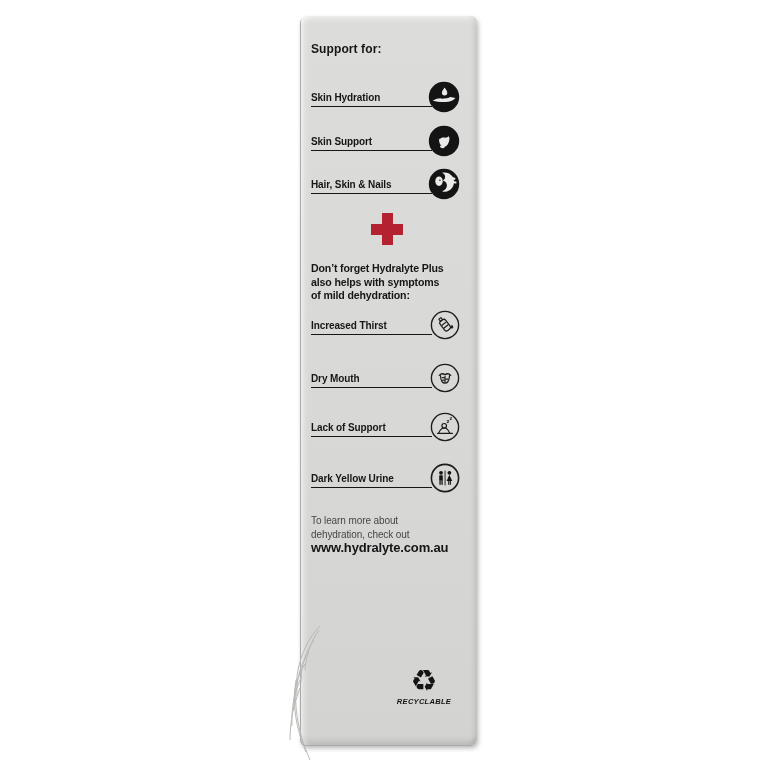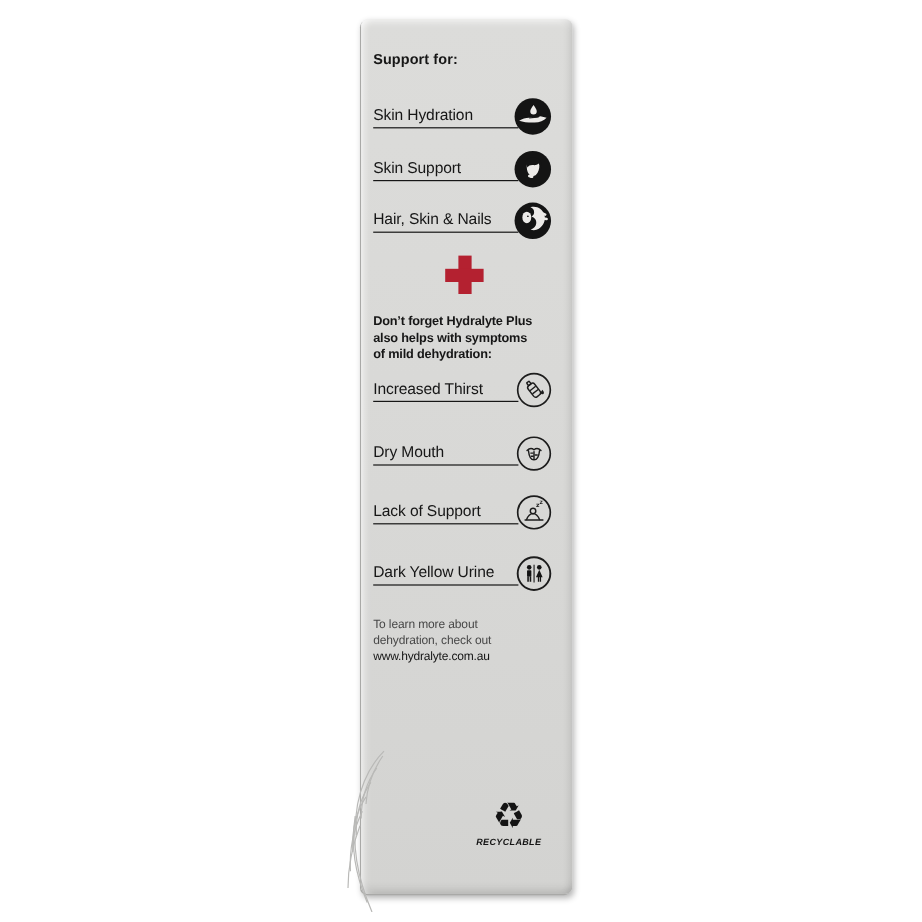--- a/index.html
+++ b/index.html
@@ -10,30 +10,30 @@
          border-radius:6px;
          box-shadow:-1px 1px 0 #a9a9a7, 1px 3px 5px rgba(0,0,0,.30),
                     inset 5px 0 7px -4px rgba(255,255,255,.95),
                     inset -5px 0 7px -4px rgba(0,0,0,.14),
                     inset 0 5px 7px -4px rgba(255,255,255,.9),
                     inset 0 -6px 9px -5px rgba(0,0,0,.22);}
   .abs{position:absolute;}
   .heading{left:10px;top:26px;font-size:12px;font-weight:700;letter-spacing:.1px;}
   .item-row{left:10px;width:121px;height:28px;border-bottom:1.6px solid #161616;
             display:flex;align-items:flex-end;}
-  .item-row .label{font-size:13px;font-weight:400;letter-spacing:-.1px;white-space:nowrap;
+  .item-row .label{font-size:10px;font-weight:700;letter-spacing:-.1px;white-space:nowrap;
                    padding-bottom:3px;}
   .icon{position:absolute;}
   .cross{left:70px;top:197px;width:32px;height:32px;}
   .cross::before{content:"";position:absolute;left:10.5px;top:0;width:11px;height:32px;background:#b42130;}
   .cross::after{content:"";position:absolute;left:0;top:10.5px;width:32px;height:11px;background:#b42130;}
   .intro{left:10px;top:246px;width:160px;font-size:10.6px;font-weight:700;line-height:13.6px;
          letter-spacing:-.15px;white-space:nowrap;}
   .footer{left:10px;top:498px;font-size:10px;line-height:13.5px;color:#474747;letter-spacing:-.1px;}
-  .footer .url{font-size:10px;font-weight:400;color:#141414;letter-spacing:-.15px;}
+  .footer .url{font-size:13px;font-weight:700;color:#141414;letter-spacing:-.15px;}
   .recycle{left:88px;top:650px;width:70px;display:flex;flex-direction:column;align-items:center;}
   .recycle-glyph{font-size:30px;line-height:30px;color:#141414;
                  font-family:"DejaVu Sans",sans-serif;}
   .recycle-label{margin-top:1px;font-size:7.5px;font-weight:700;font-style:italic;
                  letter-spacing:.3px;color:#141414;}
   .leaf{left:286px;top:618px;}
 </style>
 </head>
 <body>
 

